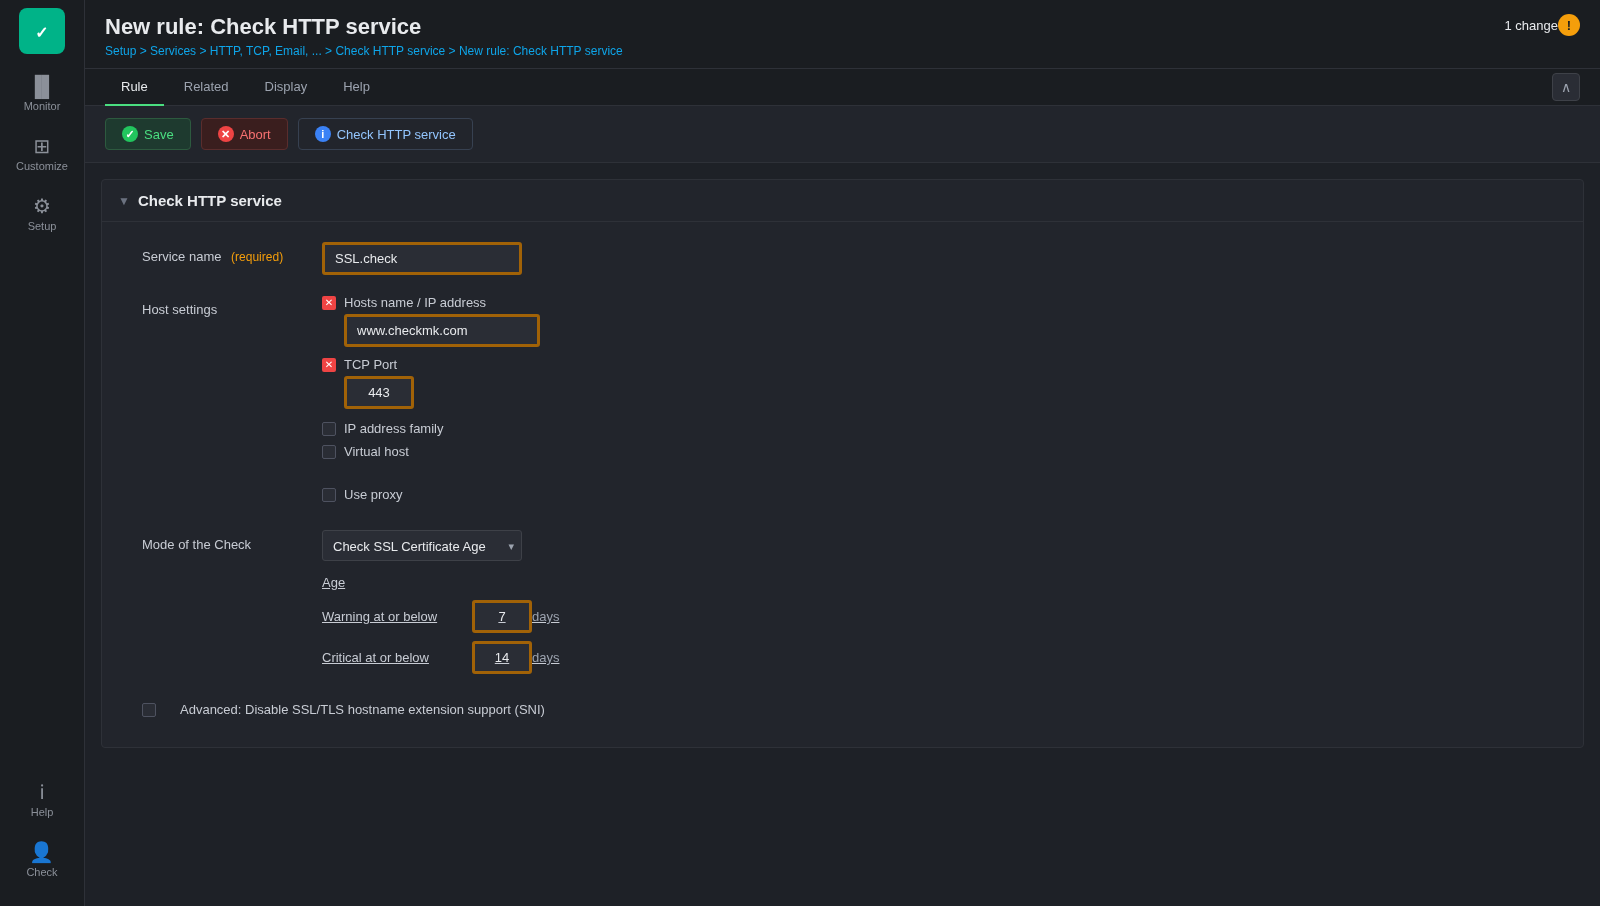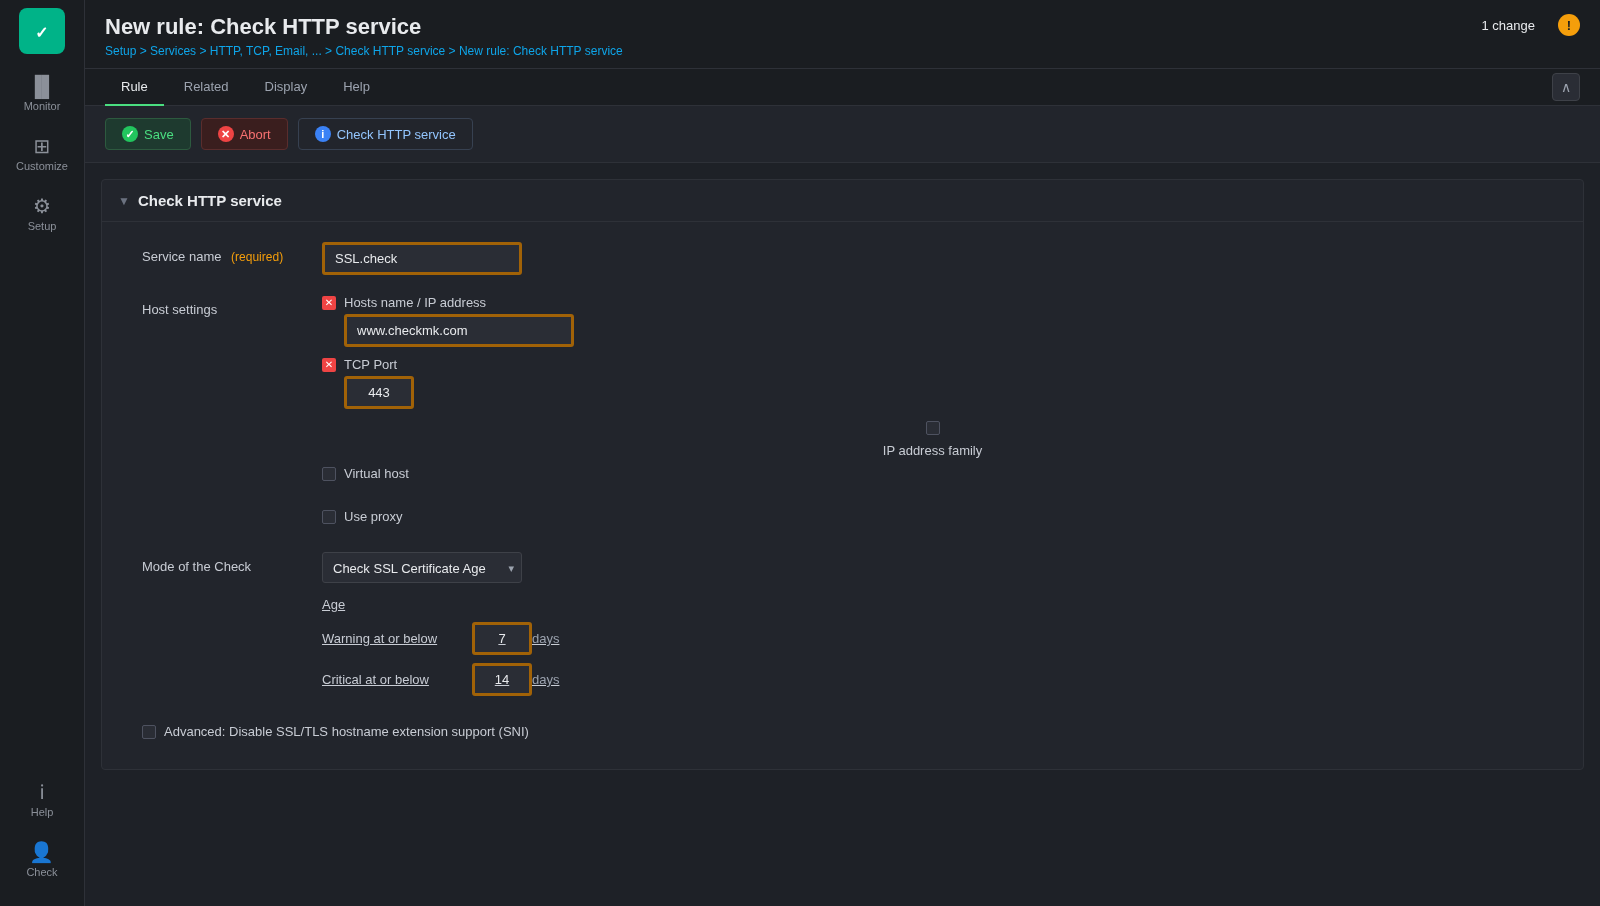--- a/index.html
+++ b/index.html
@@ -77,21 +77,21 @@
       color: #e8eaed;
       margin-bottom: 4px;
     }
     .breadcrumb {
       font-size: 12px;
       color: #0ea5e9;
     }
     .change-badge {
       display: flex;
       align-items: center;
-      gap: 23px;
+      gap: 0;
       font-size: 13px;
       color: #e8eaed;
     }
     .change-badge .warning-icon {
       width: 22px;
       height: 22px;
       background: #f59e0b;
       border-radius: 50%;
       display: flex;
       align-items: center;
@@ -221,21 +221,21 @@
     .form-input {
       background: #2a2d35;
       border: 3px solid #a16207;
       border-radius: 3px;
       padding: 6px 10px;
       color: #e8eaed;
       font-size: 13px;
       outline: none;
     }
     .input-text { width: 200px; }
-    .input-host { width: 230px; }
+    .input-host { width: 196px; }
     .input-port { width: 70px; text-align: center; }
     .input-number { width: 60px; text-align: center; }
     .check-row {
       display: flex;
       align-items: center;
       gap: 8px;
       margin-bottom: 8px;
     }
     .check-row.with-input {
       flex-direction: column;
@@ -333,21 +333,21 @@
     }
     .days-label {
       font-size: 13px;
       color: #9ca3af;
     }
 
     
     .advanced-row {
       display: flex;
       align-items: center;
-      gap: 8px;
+      gap: 24px;
       margin-top: 20px;
     }
 
     
     .form-row {
       display: flex;
       align-items: flex-start;
       margin-bottom: 20px;
       gap: 20px;
     }
@@ -486,21 +486,21 @@
             </div>
 
             <div class="check-row with-input" style="margin-top:10px;">
               <div class="check-row-header">
                 <div class="x-icon">✕</div>
                 <span class="check-label">TCP Port</span>
               </div>
               <input type="text" class="form-input input-port" style="margin-left: 22px;" value="443">
             </div>
 
-            <div class="checkbox-row" style="margin-top:12px;flex-direction:column;">
+            <div class="checkbox-row" style="margin-top:12px;">
               <div class="checkbox-custom"></div>
               <span class="checkbox-label">IP address family</span>
             </div>
 
             <div class="checkbox-row">
               <div class="checkbox-custom"></div>
               <span class="checkbox-label">Virtual host</span>
             </div>
 
           </div>

